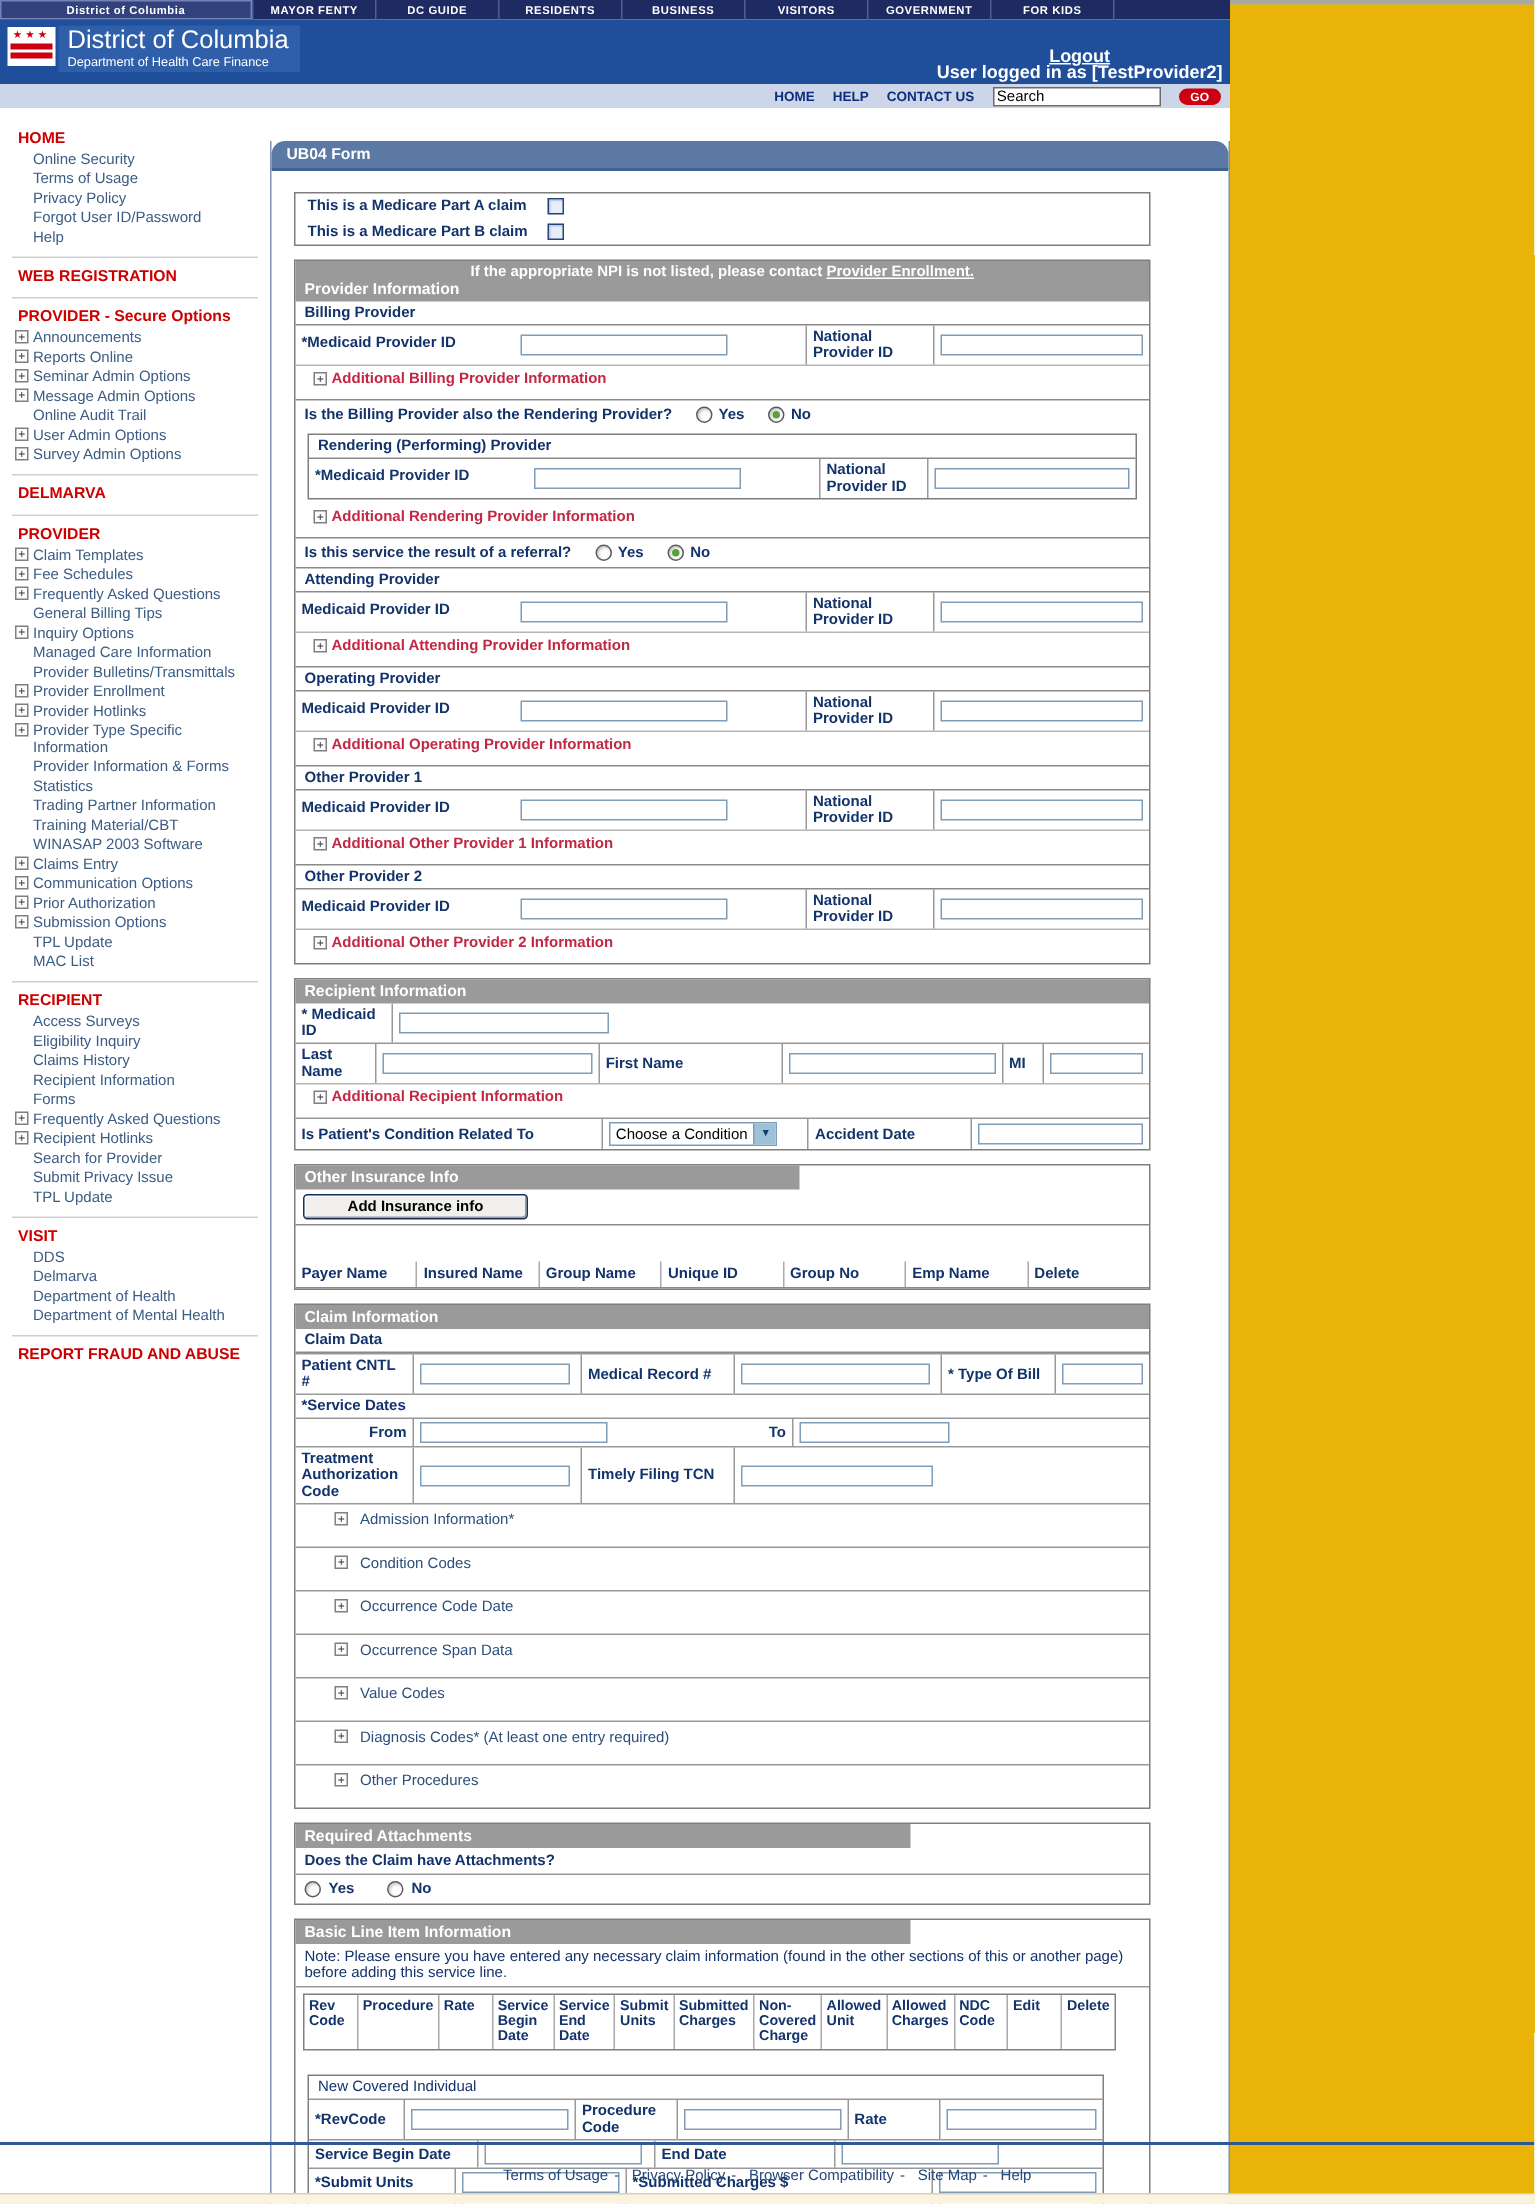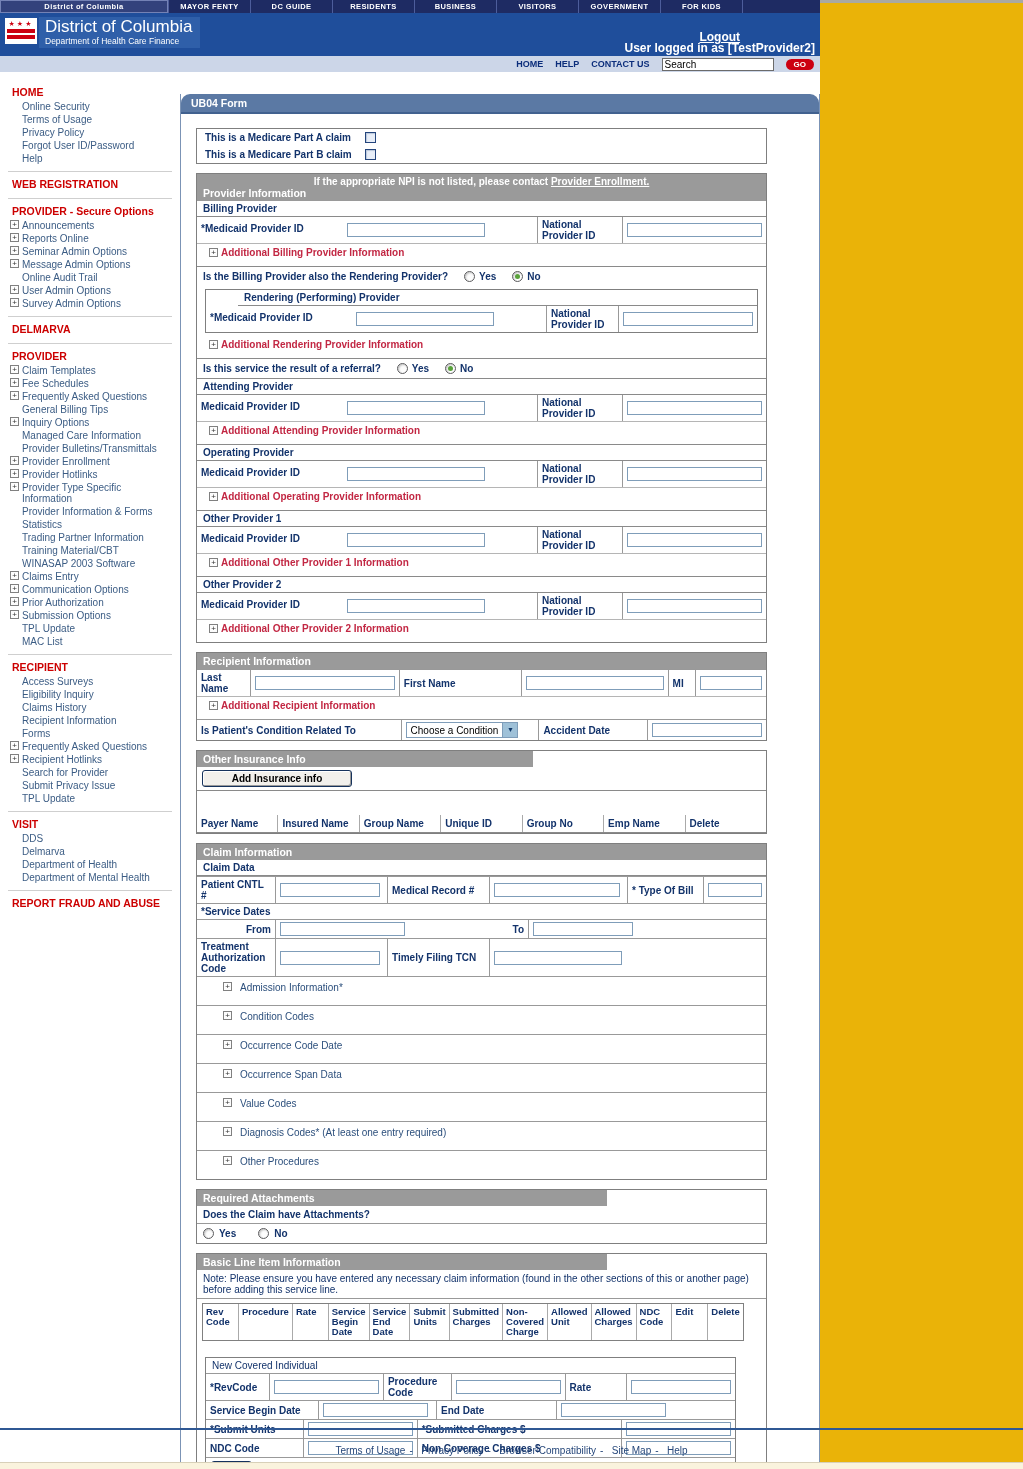--- a/index.html
+++ b/index.html
@@ -76,21 +76,21 @@
              border-top:1px solid #8a8a8a; border-bottom:1px solid #8a8a8a; }
   .prow { display:flex; align-items:center; min-height:22px; }
   .prow .cellA { display:flex; align-items:flex-start; width:292px; padding:2px 4px; }
   .prow .cellA .lbl { width:150px; }
   .prow .cellB { width:128px; padding:2px 4px; border-left:1px solid #999; align-self:stretch; display:flex; align-items:center;margin-left:48px; }
   .prow .cellC { flex:1; padding:2px 4px; border-left:1px solid #999; align-self:stretch; display:flex; align-items:center; }
   .addrow { display:flex; align-items:center; padding:3px 6px 8px 12px; border-top:1px solid #b5b5b5; }
   .qrow { display:flex; align-items:center; gap:6px; padding:4px 6px; border-top:1px solid #8a8a8a; }
   .qrow .ans { display:flex; align-items:center; gap:4px; margin-left:10px; }
   .nested { border:1px solid #7f7f7f; margin:3px 8px 6px 8px; }
-  .nested .pt-head { border-top:none;margin-left:32px; }
+  .nested .pt-head { border-top:none; }
 
   .trow { display:flex; align-items:stretch; border-top:1px solid #999; }
   .tcell { display:flex; align-items:center; padding:2px 4px; gap:4px; }
   .tcell + .tcell { border-left:1px solid #999; }
   .no-top { border-top:none; }
 
   .btn { font-size:10px; font-weight:bold; color:#000; background:#f2f0ec; border:1px solid #16325c; border-radius:3px;
          box-shadow: inset -1px -1px 0 #9a9a9a, inset 1px 1px 0 #fff; padding:2px 12px; cursor:pointer;
          font-family:"Liberation Sans",sans-serif; }
   .btn-small { padding:1px 8px; font-weight:normal; }
@@ -635,20 +635,28 @@
                     <span class="plus">+</span>
                     <a class="redlink">Additional Other Provider 2 Information</a>
                   </div>
                 </div>
 
             </div>
           </div>
 
           <div class="fbox">
             <div class="gray-head">Recipient Information</div>
+            <div class="trow no-top">
+              <div class="tcell" style="width:64px">
+                  <span class="lbl">* Medicaid ID</span>
+                </div>
+              <div class="tcell" style="flex:1">
+                  <input class="inp" style="width: 140px;">
+                </div>
+            </div>
             <div class="trow">
               <div class="tcell" style="width:64px">
                   <span class="lbl">Last Name</span>
                 </div>
               <div class="tcell" style="width:152px">
                   <input class="inp" style="width: 140px;">
                 </div>
               <div class="tcell" style="width:150px">
                   <span class="lbl">First Name</span>
                 </div>

